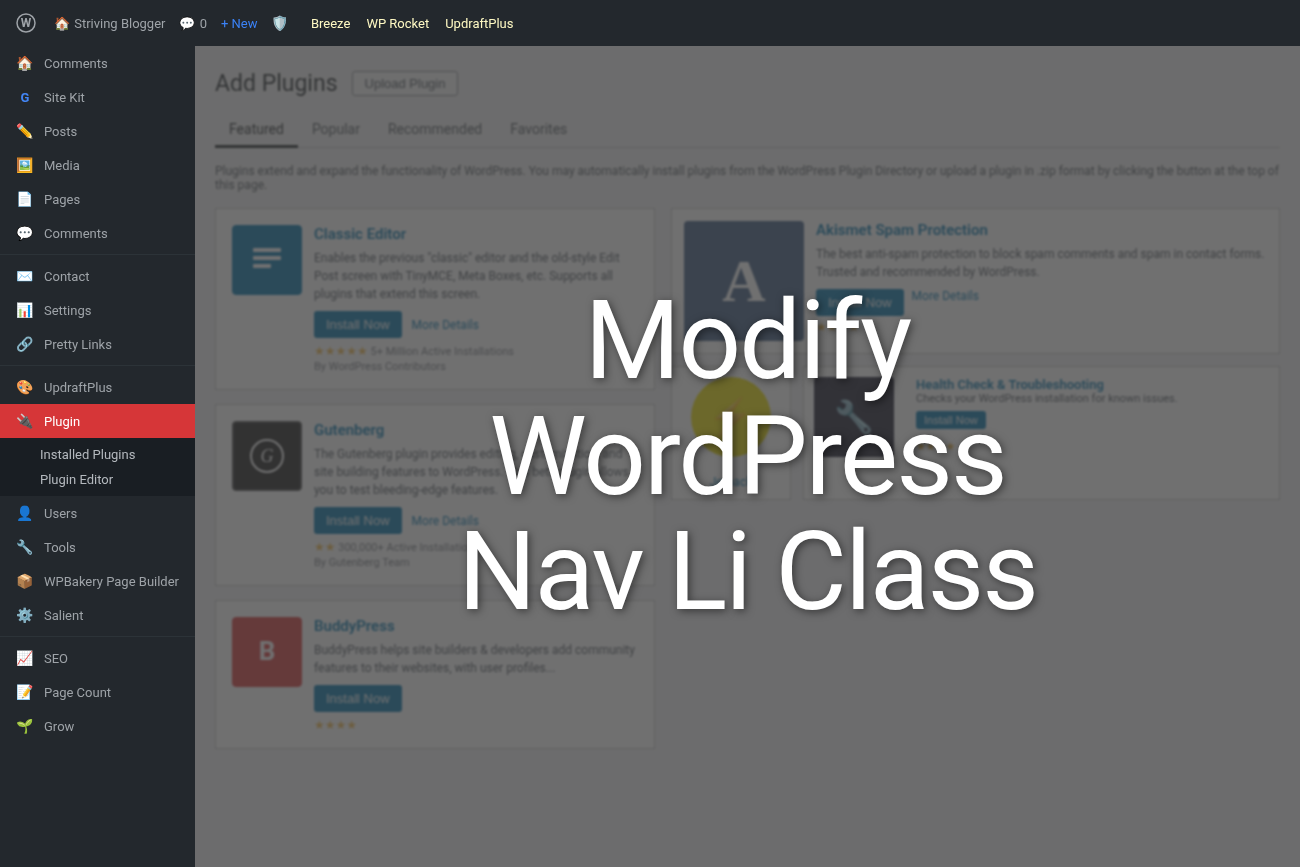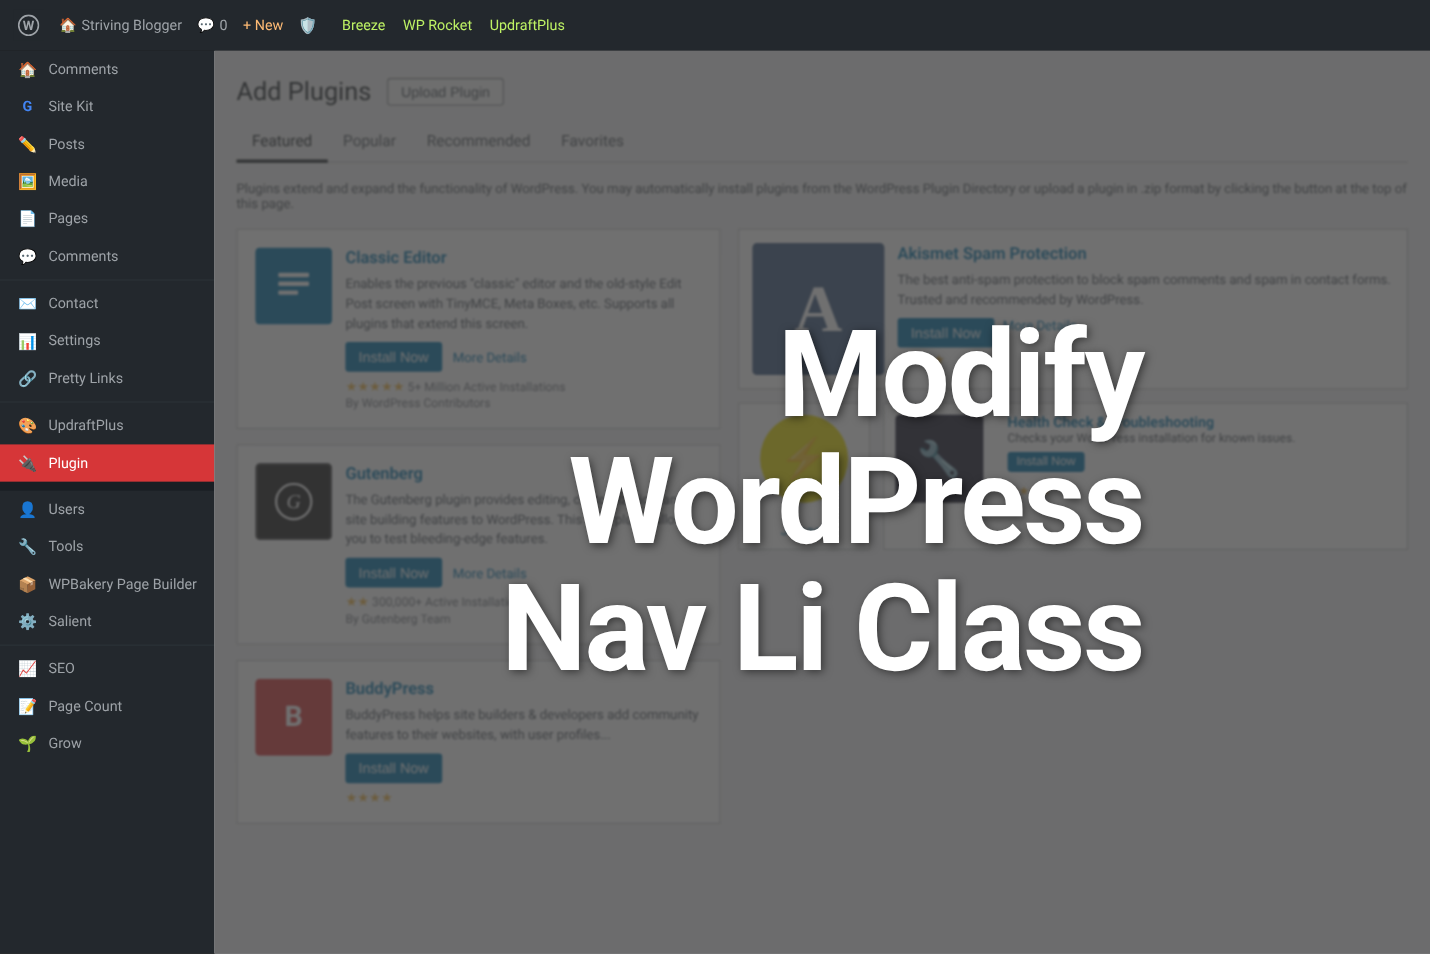--- a/index.html
+++ b/index.html
@@ -35,29 +35,29 @@
       color: #9ea3a8;
       font-size: 13px;
       display: flex; align-items: center; gap: 4px;
     }
     .adminbar-comments {
       display: flex; align-items: center; gap: 4px;
       color: #9ea3a8; font-size: 13px;
     }
     .adminbar-new {
       display: flex; align-items: center; gap: 4px;
-      color: #fdba74; font-size: 13px; text-align: right;
+      color: #3b82f6; font-size: 13px; text-align: right;
     }
     .adminbar-shield { color: #9ea3a8; font-size: 14px; }
     .adminbar-plugins {
       display: flex; align-items: center; gap: 16px;
       margin-left: 8px;
     }
     .adminbar-plugin-link {
-      color: #bef264; font-size: 13px; text-decoration: none;
+      color: #fef9c3; font-size: 13px; text-decoration: none;
     }
 
     
     #wp-admin {
       position: absolute;
       top: 46px; left: 0; right: 0; bottom: 0;
       display: flex;
     }
 
     
@@ -199,22 +199,22 @@
       inset: 0;
       background: rgba(0,0,0,0.55);
       display: flex;
       align-items: center;
       justify-content: center;
       z-index: 50;
     }
     .overlay-title {
       color: #fff;
       font-size: 110px;
-      font-weight: 700;
-      text-align: right;
+      font-weight: 400;
+      text-align: center;
       line-height: 1.05;
       text-shadow: 2px 2px 8px rgba(0,0,0,0.5);
       letter-spacing: -2px;
     }
   </style>
 </head>
 <body>
 
 <div id="wpadminbar">
   <div class="adminbar-wp-logo">
@@ -286,20 +286,22 @@
     <div class="menu-item">
       <span class="menu-icon">🎨</span>
       <span>UpdraftPlus</span>
     </div>
     <div class="menu-item active">
       <span class="menu-icon">🔌</span>
       <span>Plugin</span>
     </div>
 
     <div class="submenu">
+      <div class="submenu-item">Installed Plugins</div>
+      <div class="submenu-item">Plugin Editor</div>
     </div>
     <div class="menu-item">
       <span class="menu-icon">👤</span>
       <span>Users</span>
     </div>
     <div class="menu-item">
       <span class="menu-icon">🔧</span>
       <span>Tools</span>
     </div>
     <div class="menu-item">

